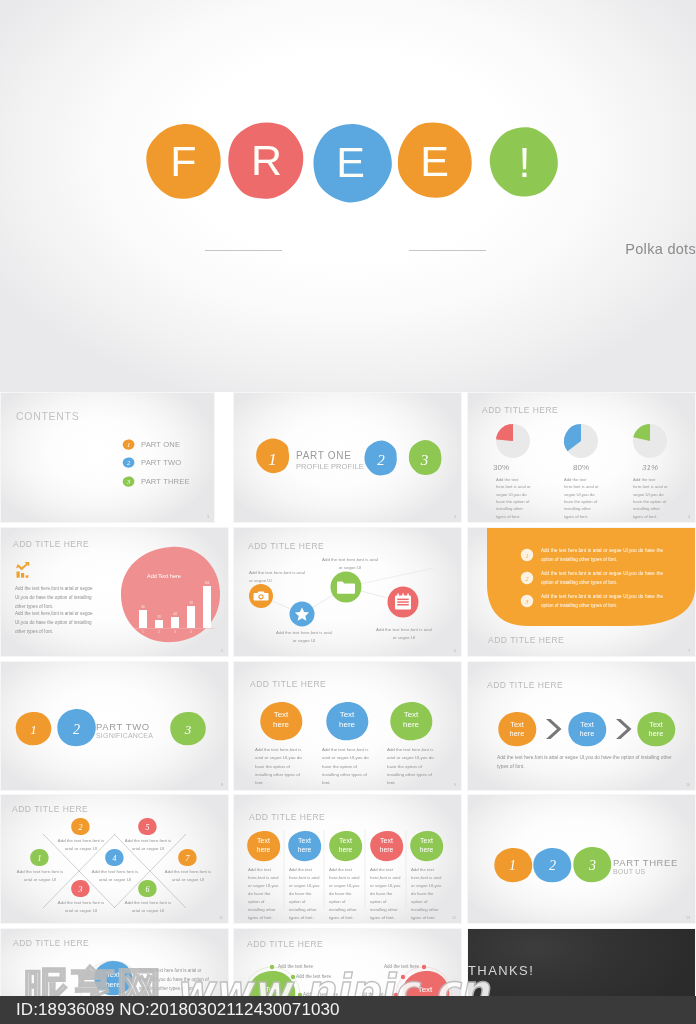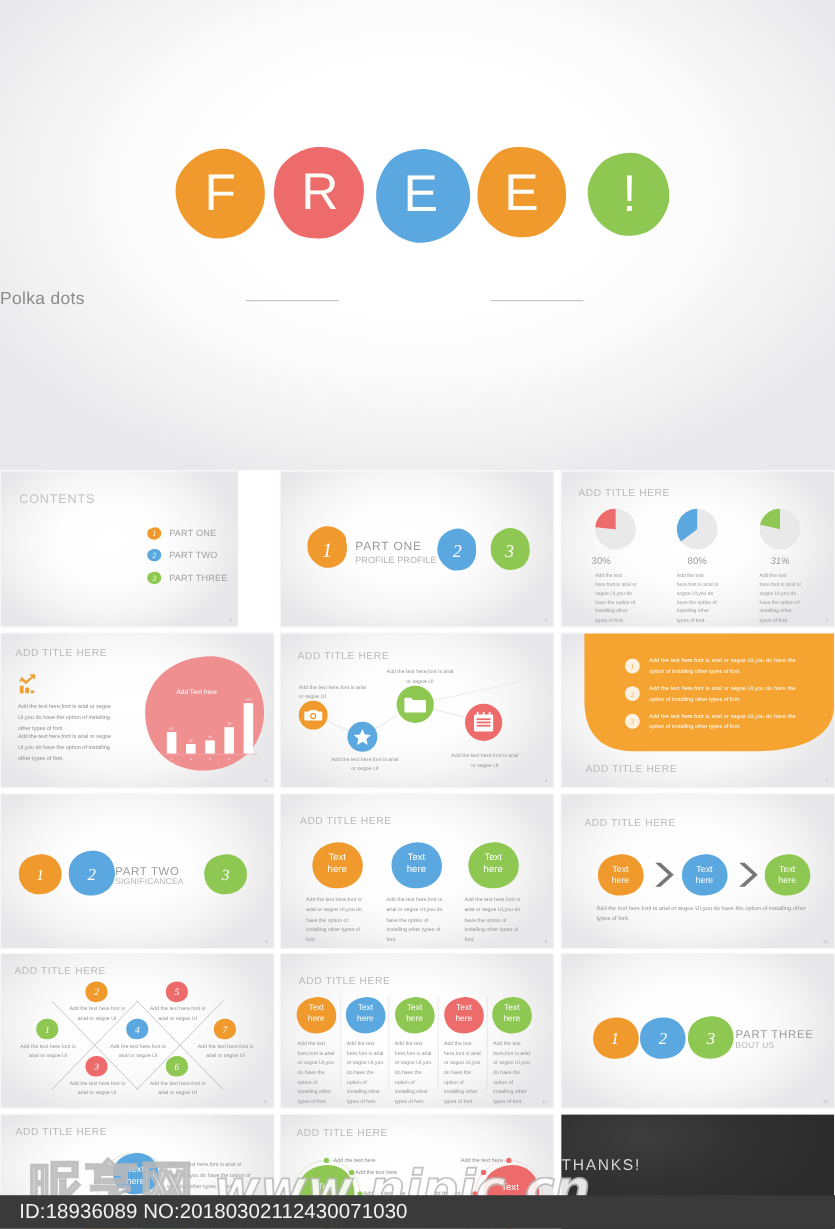--- a/index.html
+++ b/index.html
@@ -10,21 +10,21 @@
 
 .hero{position:absolute;left:0;top:0;width:696px;height:392px;
   background:#ffffff;
   background-image:radial-gradient(ellipse 58% 66% at 50% 40%, #ffffff 0%, #ffffff 40%, #fafafa 62%, #f1f1f2 84%, #e9e9eb 100%);}
 .hero-blobs{position:absolute;left:0;top:0;width:696px;height:392px;}
 .hero-letter{position:absolute;font-size:43px;color:#fffdf8;font-weight:300;line-height:1;
   font-family:"Liberation Sans",sans-serif;text-align:center;letter-spacing:0;}
 .hero-rule{position:absolute;height:1px;background:#c6c6c6;top:250px;}
 .hero-rule.l{left:205px;width:77px;}
 .hero-rule.r{left:409px;width:77px;}
-.hero-title{position:absolute;left:0;top:241px;width:696px;text-align:left;
+.hero-title{position:absolute;left:0;top:241px;width:696px;text-align:right;
   font-size:14.5px;color:#8b8b8b;letter-spacing:0.3px;font-weight:400;}
 
 
 .grid{position:absolute;left:0;top:392px;width:696px;height:632px;background:#ffffff;}
 .slide{position:absolute;overflow:hidden;
   background:#fcfcfc;
   background-image:radial-gradient(ellipse 56% 64% at 46% 46%, #ffffff 0%, #fdfdfd 42%, #f6f6f6 68%, #ededee 88%, #e7e7e9 100%);
   box-shadow:0 0 0 1px rgba(0,0,0,0.035);}
 .s-title{position:absolute;color:#b9b9b9;font-weight:400;}
 .pg{position:absolute;right:5px;bottom:3px;font-size:3.6px;color:#b5b5b5;}
@@ -51,21 +51,21 @@
   <div class="hero-letter" style="left:414px;top:140px;width:41px;">E</div>
   <div class="hero-letter" style="left:504px;top:141px;width:41px;">!</div>
 
   <div class="hero-rule l"></div>
   <div class="hero-rule r"></div>
   <div class="hero-title">Polka dots</div>
 </div>
 
 <div class="grid">
 
-<div class="slide" style="left:1px;top:1px;width:197px;height:129px;">
+<div class="slide" style="left:1px;top:1px;width:213px;height:129px;">
   <div class="s-title" style="left:15px;top:17px;font-size:10.5px;letter-spacing:0.7px;color:#c2c2c2;">CONTENTS</div>
   <svg width="227" height="129" viewBox="0 0 227 129" style="position:absolute;left:0;top:0;">
     <path fill="#f0992c" d="M127.5,46.5C131,46 133.3,48.6 133.4,51.2C133.5,54.2 131.1,56.6 127.6,56.7C124.1,56.8 121.6,54.3 121.7,51.3C121.8,48.5 124.2,47 127.5,46.5Z"></path>
     <path fill="#5ba8e0" d="M127.5,64.5C131,64 133.3,66.6 133.4,69.2C133.5,72.2 131.1,74.6 127.6,74.7C124.1,74.8 121.6,72.3 121.7,69.3C121.8,66.5 124.2,65 127.5,64.5Z"></path>
     <path fill="#8ec751" d="M127.5,83.5C131,83 133.3,85.6 133.4,88.2C133.5,91.2 131.1,93.6 127.6,93.7C124.1,93.8 121.6,91.3 121.7,88.3C121.8,85.5 124.2,84 127.5,83.5Z"></path>
     <g fill="#ffffff" font-size="6.6" font-family="Liberation Serif,serif" font-style="italic" text-anchor="middle">
       <text x="127.6" y="53.8">1</text>
           <text x="127.6" y="71.8">2</text>
           <text x="127.6" y="90.8">3</text>
     </g>

